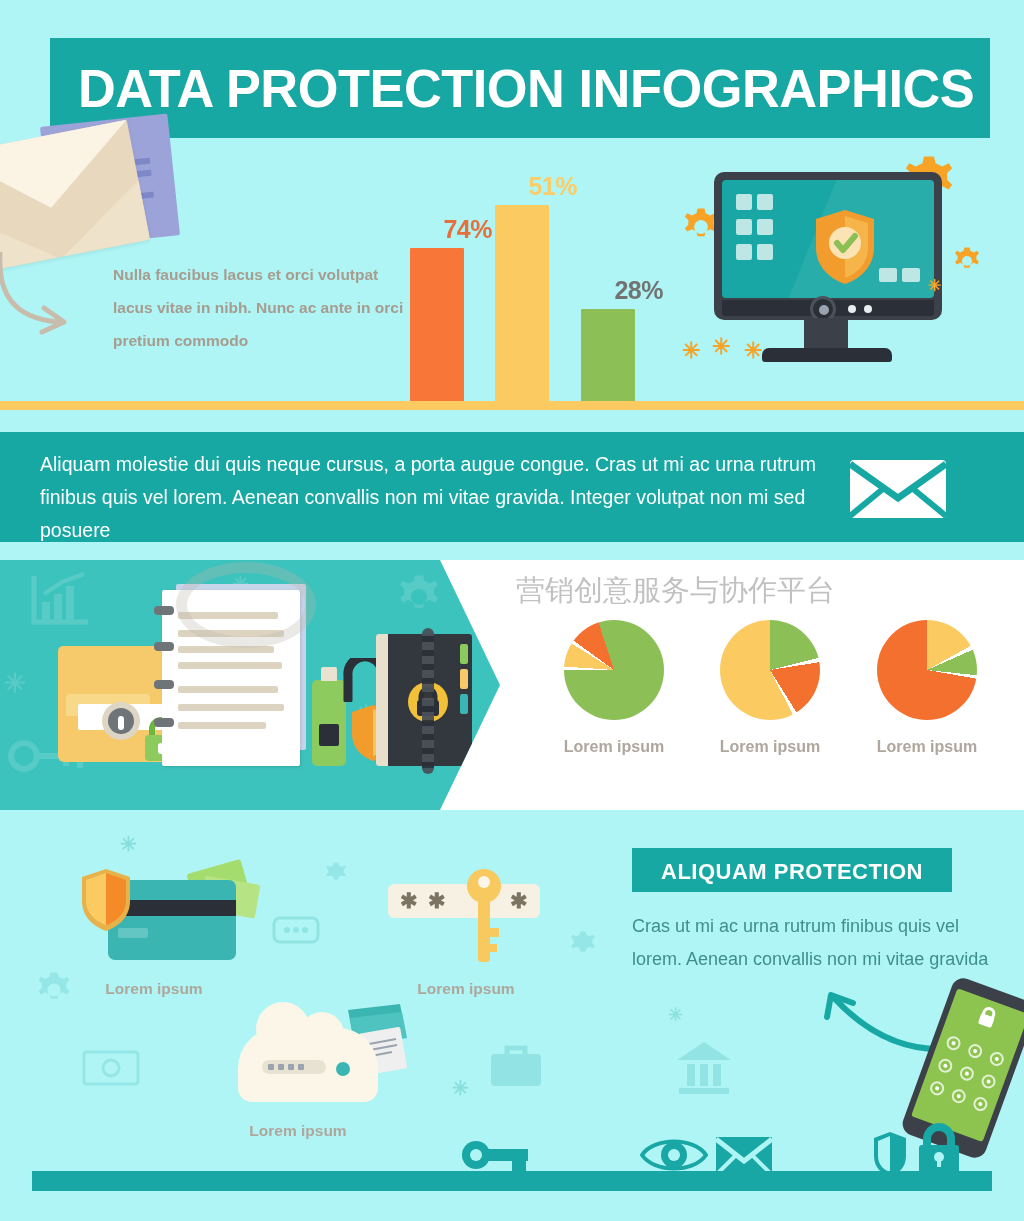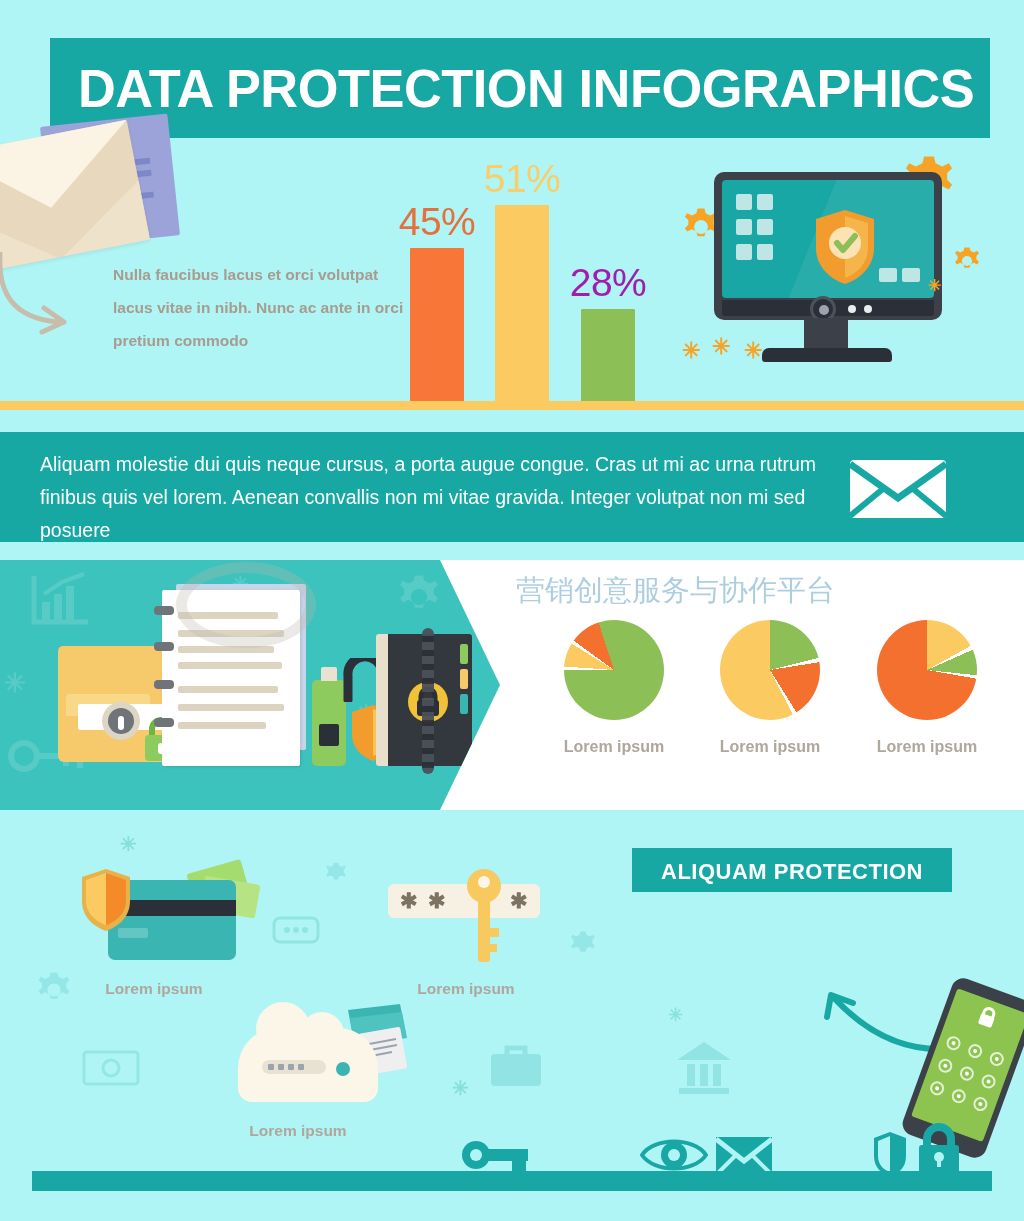--- a/index.html
+++ b/index.html
@@ -77,32 +77,32 @@
     position:absolute; left:113px; top:120px; width:300px;
     font-size:15.5px; font-weight:bold; color:#A79C8F;
     line-height:33px;
   }
 
   
   .bars { position:absolute; left:400px; top:22px; width:270px; height:250px; }
   .bar { position:absolute; bottom:0; width:54px; }
   .bar .col { width:100%; border-radius:1px; }
   .bar .val {
-    position:absolute; width:110px; left:-28px; text-align:center;
-    font-size:39px; font-weight:normal; letter-spacing:-0.5px;
+    position:absolute; width:110px; left:-28px; text-align:right;
+    font-size:25px; font-weight:bold; letter-spacing:-0.5px;
   }
   .bar-1 { left:10px; }
   .bar-1 .col { height:162px; background:#F97639; }
   .bar-1 .val { bottom:166px; color:#E5703B; }
   .bar-2 { left:95px; }
   .bar-2 .col { height:205px; background:#FBCB61; }
   .bar-2 .val { bottom:209px; color:#F9CE6A; }
   .bar-3 { left:181px; }
   .bar-3 .col { height:101px; background:#8DBF57; }
-  .bar-3 .val { bottom:105px; color:#a21caf; }
+  .bar-3 .val { bottom:105px; color:#737373; }
 
   
   .monitor { position:absolute; left:700px; top:28px; width:252px; height:218px; }
   .mon-frame {
     position:absolute; left:14px; top:6px; width:228px; height:148px;
     background:#3B4049; border-radius:10px;
   }
   .mon-screen {
     position:absolute; left:8px; top:8px; width:212px; height:118px;
     background:#18A7A4; border-radius:4px; overflow:hidden;
@@ -368,21 +368,21 @@
 
   
   .bottom-strip {
     position:absolute; left:32px; bottom:30px; width:960px; height:20px;
     background:#18A7A4;
   }
   .strip-ico { position:absolute; bottom:44px; }
 
   .deco { position:absolute; }
   .wm {
-    position:absolute; pointer-events:none; color:#0369a1; opacity:0.32;
+    position:absolute; pointer-events:none; color:#404040; opacity:0.32;
     font-size:29px; line-height:44px; font-weight:normal;
     font-family:"DejaVu Sans", sans-serif; white-space:nowrap;
   }
   .wm-logo {
     position:absolute; left:176px; top:562px; width:140px; height:86px;
     border:11px solid rgba(190,182,172,.30); border-radius:50%;
   }
 </style>
 </head>
 <body>
@@ -414,21 +414,21 @@
       <svg class="env-arrow" viewBox="0 0 120 86">
         <path d="M8 2 C6 40 20 66 66 70" stroke="#C8BCAC" stroke-width="5" fill="none" stroke-linecap="round"></path>
         <path d="M52 56 L72 70 L50 80" stroke="#C8BCAC" stroke-width="5" fill="none" stroke-linecap="round" stroke-linejoin="round"></path>
       </svg>
     </div>
 
     <div class="sec1-text">Nulla faucibus lacus et orci volutpat lacus vitae in nibh. Nunc ac ante in orci pretium commodo</div>
 
     <div class="bars">
       <div class="bar bar-1">
-        <div class="val">45%</div>
+        <div class="val">74%</div>
         <div class="col"></div>
       </div>
       <div class="bar bar-2">
         <div class="val">51%</div>
         <div class="col"></div>
       </div>
       <div class="bar bar-3">
         <div class="val">28%</div>
         <div class="col"></div>
       </div>
@@ -642,20 +642,21 @@
         <i style="left:26px;"></i>
         <i style="left:36px;"></i>
     </div>
     <div class="cloud-dot"></div>
   </div>
   <div class="card-label lbl3">Lorem ipsum</div>
 
   <div class="fermentum-band">
     <span>ALIQUAM PROTECTION</span>
   </div>
+  <div class="fermentum-text">Cras ut mi ac urna rutrum finibus quis vel lorem. Aenean convallis non mi vitae gravida</div>
 
   <div class="phone-wrap">
     <svg class="phone-arrow" viewBox="0 0 130 64">
       <path d="M126 58 C92 58 56 44 22 8" stroke="#17A8A4" stroke-width="6" fill="none" stroke-linecap="round"></path>
       <path d="M14 26 L18 4 L40 12" stroke="#17A8A4" stroke-width="6" fill="none" stroke-linecap="round" stroke-linejoin="round"></path>
     </svg>
     <div class="phone">
       <div class="phone-screen">
         <svg class="phone-lock" viewBox="0 0 20 22">
           <path d="M5 10 L5 7 A5 5 0 0 1 15 7 L15 10" stroke="#FFFFFF" stroke-width="3" fill="none"></path>

